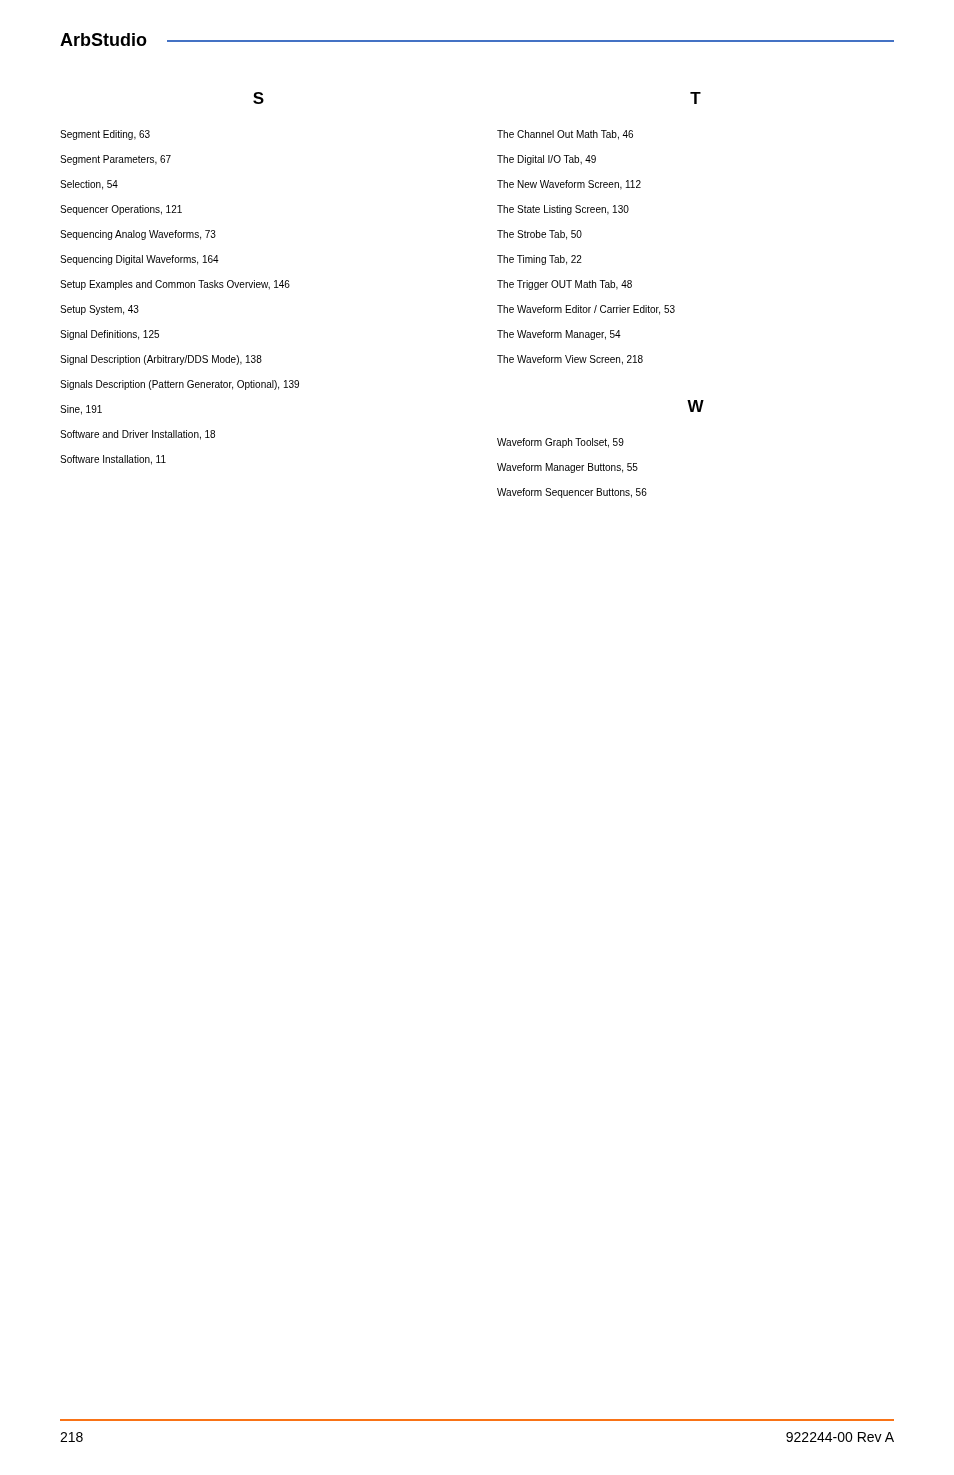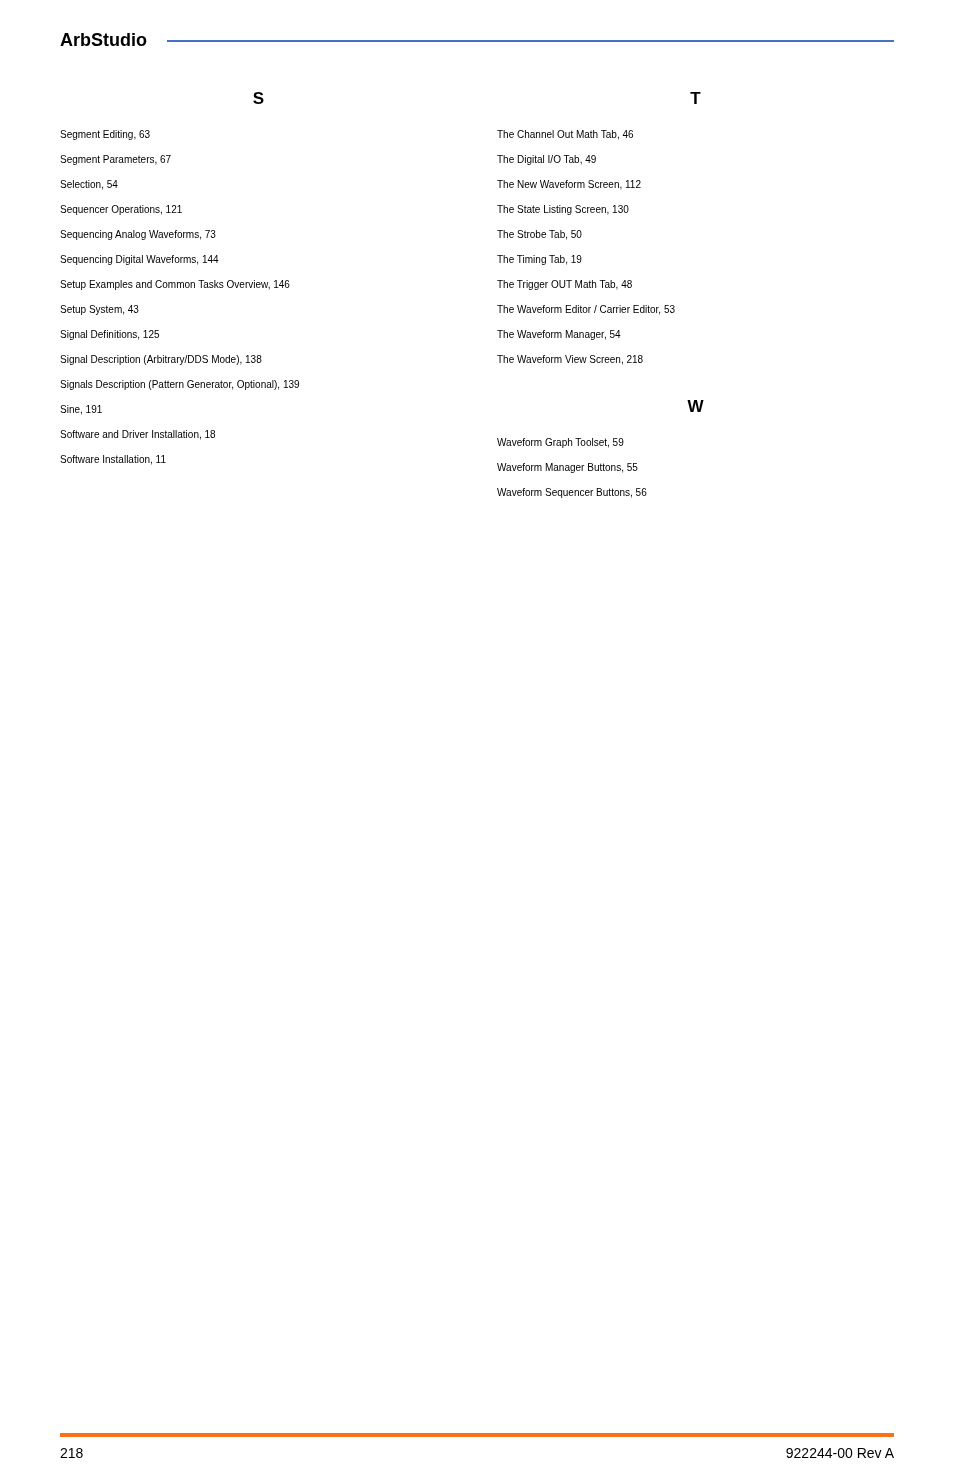--- a/index.html
+++ b/index.html
@@ -62,27 +62,27 @@
     }
 
     .index-entry {
       margin-bottom: 10px;
       line-height: 1.5;
       font-size: 10px;
     }
 
     .footer {
       position: absolute;
-      bottom: 14px;
+      bottom: 30px;
       left: 60px;
       right: 60px;
       display: flex;
       justify-content: space-between;
       align-items: center;
-      border-top: 4px solid #f97316;
+      border-top: 2px solid #f97316;
       padding-top: 8px;
       font-size: 14px;
     }
   </style>
 </head>
 <body>
 
 <div class="page-container">
 
   <div class="header">
@@ -92,39 +92,39 @@
 
   <div class="two-column">
 
     <div class="column">
       <div class="section-letter">S</div>
       <div class="index-entry">Segment Editing, 63</div>
       <div class="index-entry">Segment Parameters, 67</div>
       <div class="index-entry">Selection, 54</div>
       <div class="index-entry">Sequencer Operations, 121</div>
       <div class="index-entry">Sequencing Analog Waveforms, 73</div>
-      <div class="index-entry">Sequencing Digital Waveforms, 144</div>
+      <div class="index-entry">Sequencing Digital Waveforms, 164</div>
       <div class="index-entry">Setup Examples and Common Tasks Overview, 146</div>
       <div class="index-entry">Setup System, 43</div>
       <div class="index-entry">Signal Definitions, 125</div>
       <div class="index-entry">Signal Description (Arbitrary/DDS Mode), 138</div>
       <div class="index-entry">Signals Description (Pattern Generator, Optional), 139</div>
       <div class="index-entry">Sine, 191</div>
       <div class="index-entry">Software and Driver Installation, 18</div>
       <div class="index-entry">Software Installation, 11</div>
     </div>
 
     <div class="column">
       <div class="section-letter">T</div>
       <div class="index-entry">The Channel Out Math Tab, 46</div>
       <div class="index-entry">The Digital I/O Tab, 49</div>
       <div class="index-entry">The New Waveform Screen, 112</div>
       <div class="index-entry">The State Listing Screen, 130</div>
       <div class="index-entry">The Strobe Tab, 50</div>
-      <div class="index-entry">The Timing Tab, 19</div>
+      <div class="index-entry">The Timing Tab, 22</div>
       <div class="index-entry">The Trigger OUT Math Tab, 48</div>
       <div class="index-entry">The Waveform Editor / Carrier Editor, 53</div>
       <div class="index-entry">The Waveform Manager, 54</div>
       <div class="index-entry">The Waveform View Screen, 218</div>
 
       <div style="margin-top: 30px;"></div>
 
       <div class="section-letter">W</div>
       <div class="index-entry">Waveform Graph Toolset, 59</div>
       <div class="index-entry">Waveform Manager Buttons, 55</div>

